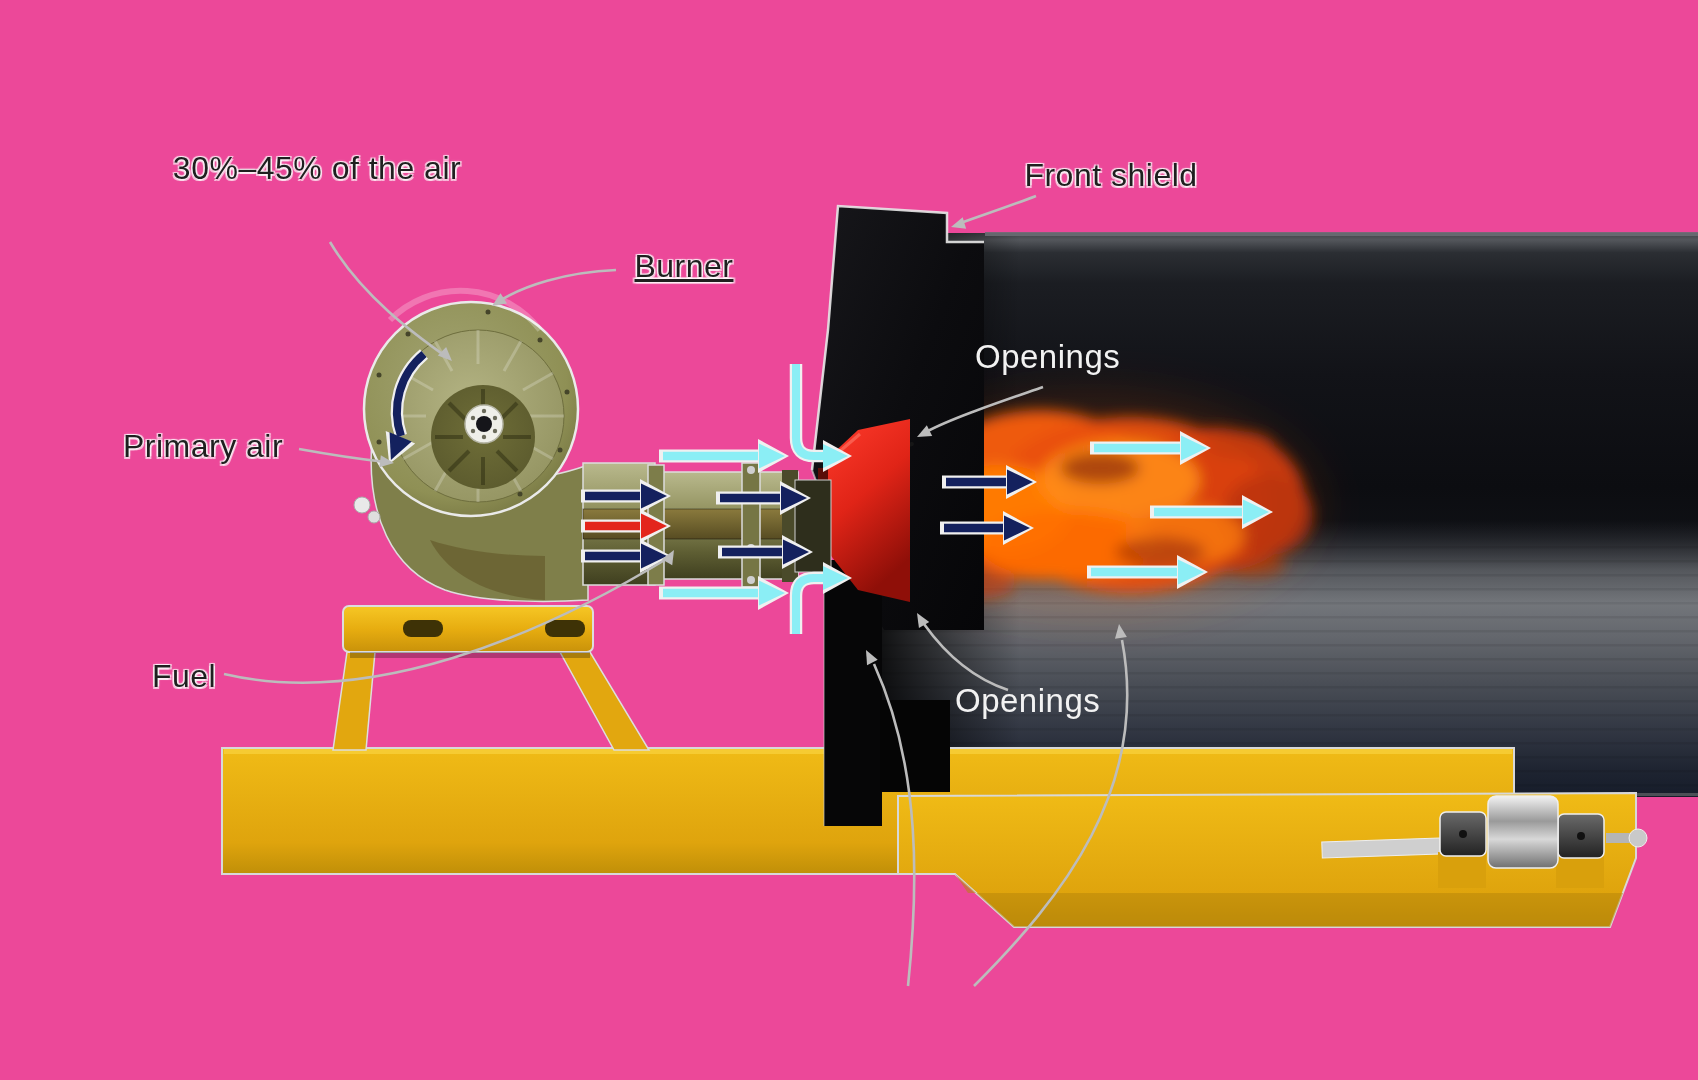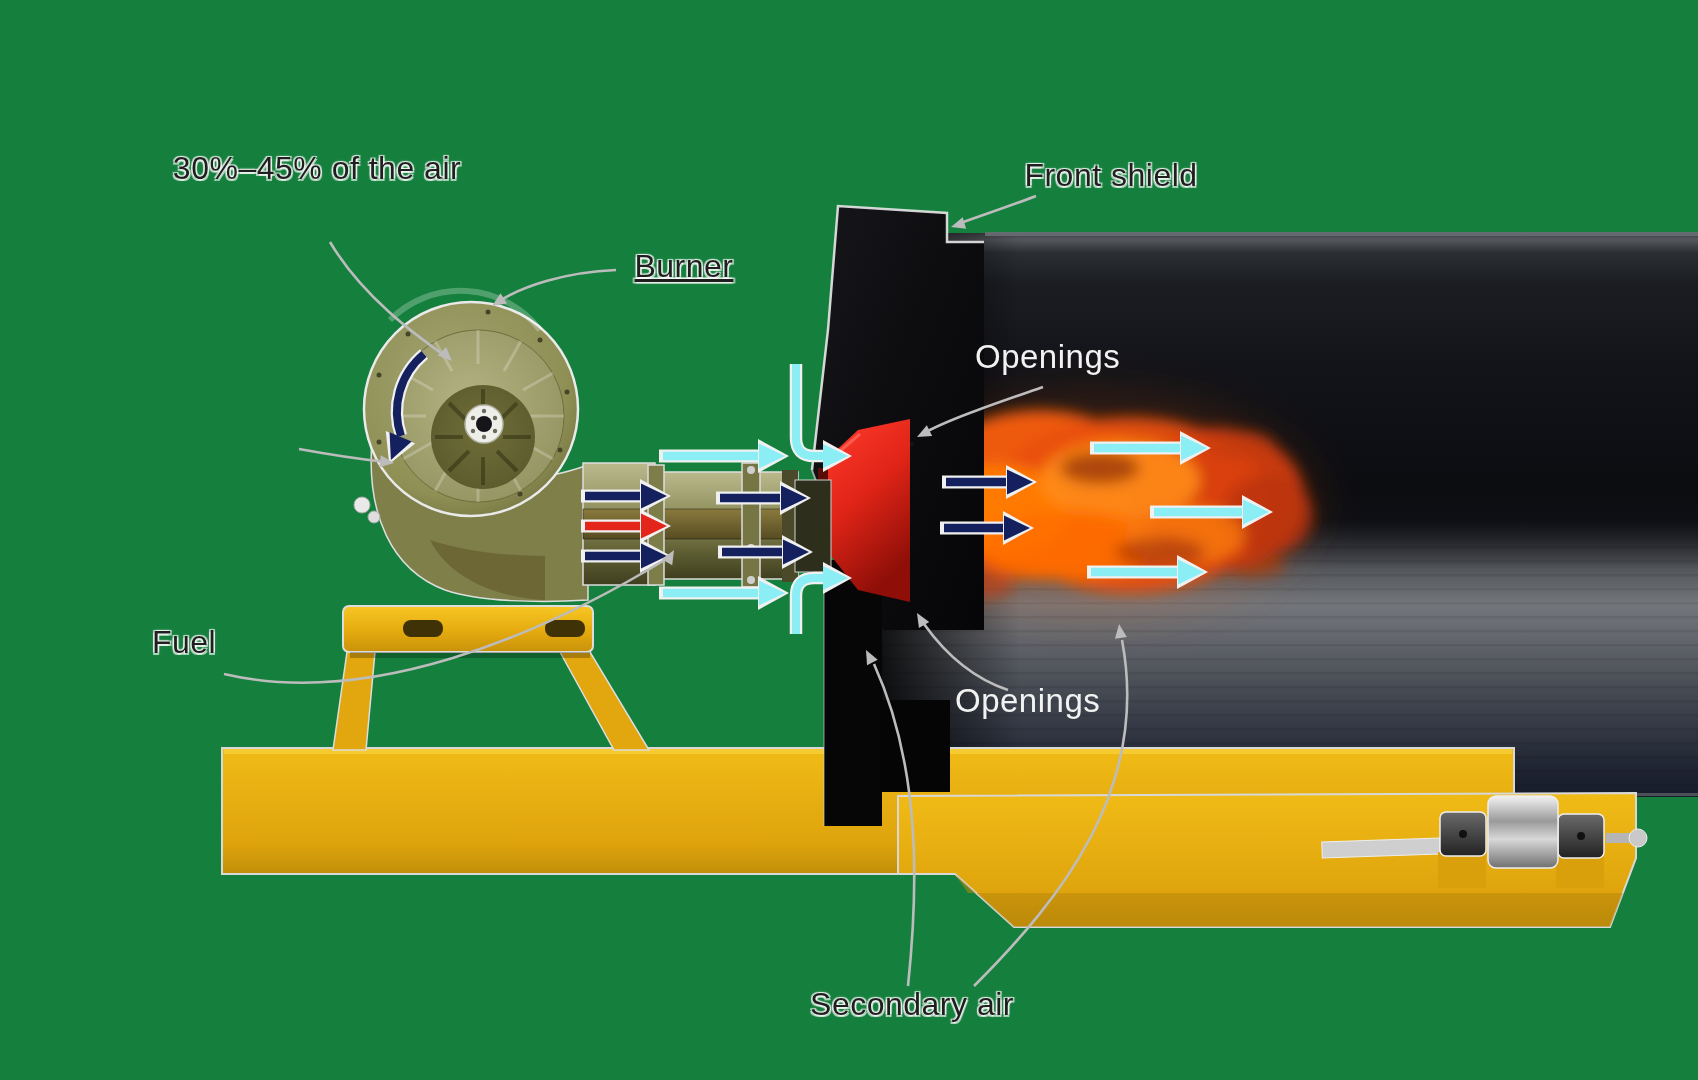--- a/index.html
+++ b/index.html
@@ -1,16 +1,16 @@
 <!DOCTYPE html>
 <html><head>
 <meta charset="utf-8">
 <style>
   html,body{margin:0;padding:0;background:#000;}
-  .stage{position:relative;width:1698px;height:1080px;background:#15803d;overflow:hidden;
+  .stage{position:relative;width:1698px;height:1080px;background:#ec4899;overflow:hidden;
          font-family:"Liberation Sans", sans-serif;}
   .layer{position:absolute;left:0;top:0;}
   .lbl{position:absolute;font-size:33px;letter-spacing:.5px;color:#f2f2f2;
        text-align:left;white-space:nowrap;line-height:40px;}
   .lbl-dark{position:absolute;font-size:32px;letter-spacing:.5px;color:#1f1f1f;
        text-align:center;white-space:pre-line;line-height:40px;
        text-shadow:0 0 3px rgba(255,255,255,.95),0 0 1px #fff,
                    1.5px 1.5px 0 rgba(255,255,255,.6),-1.5px -1.5px 0 rgba(255,255,255,.6),
                    1.5px -1.5px 0 rgba(255,255,255,.6),-1.5px 1.5px 0 rgba(255,255,255,.6);}
 </style>
@@ -386,24 +386,24 @@
           <path d="M974 986 C 1062 898 1150 788 1122 640" fill="none" stroke="#bcbcbc" stroke-width="2.6"></path>
           <polygon points="1119,624 1126.8831203035277,637.0328973862341 1114.9990193434357,638.6966715206471" fill="#bcbcbc"></polygon>
         </g>
       </g>
 </svg>
 
 <div class="lbl-dark" style="left:157px;top:148px;width:320px;"><span>30%–45% of the air</span><br></div>
 
 <div class="lbl-dark" style="left:584px;top:246px;width:200px;text-decoration:underline;">Burner</div>
 
-
-<div class="lbl-dark" style="left:104px;top:622px;width:160px;">Fuel</div>
+<div class="lbl-dark" style="left:103px;top:426px;width:200px;">Primary air</div>
+
+<div class="lbl-dark" style="left:104px;top:656px;width:160px;">Fuel</div>
 
 <div class="lbl-dark" style="left:1011px;top:155px;width:200px;">Front shield</div>
 
 <div class="lbl" style="left:975px;top:337px;width:200px;">Openings</div>
 
 <div class="lbl" style="left:955px;top:681px;width:200px;">Openings</div>
 
-<div class="lbl-dark" style="left:782px;top:984px;width:260px;">Secondary air</div>
 
 </div>
 
 </body></html>

